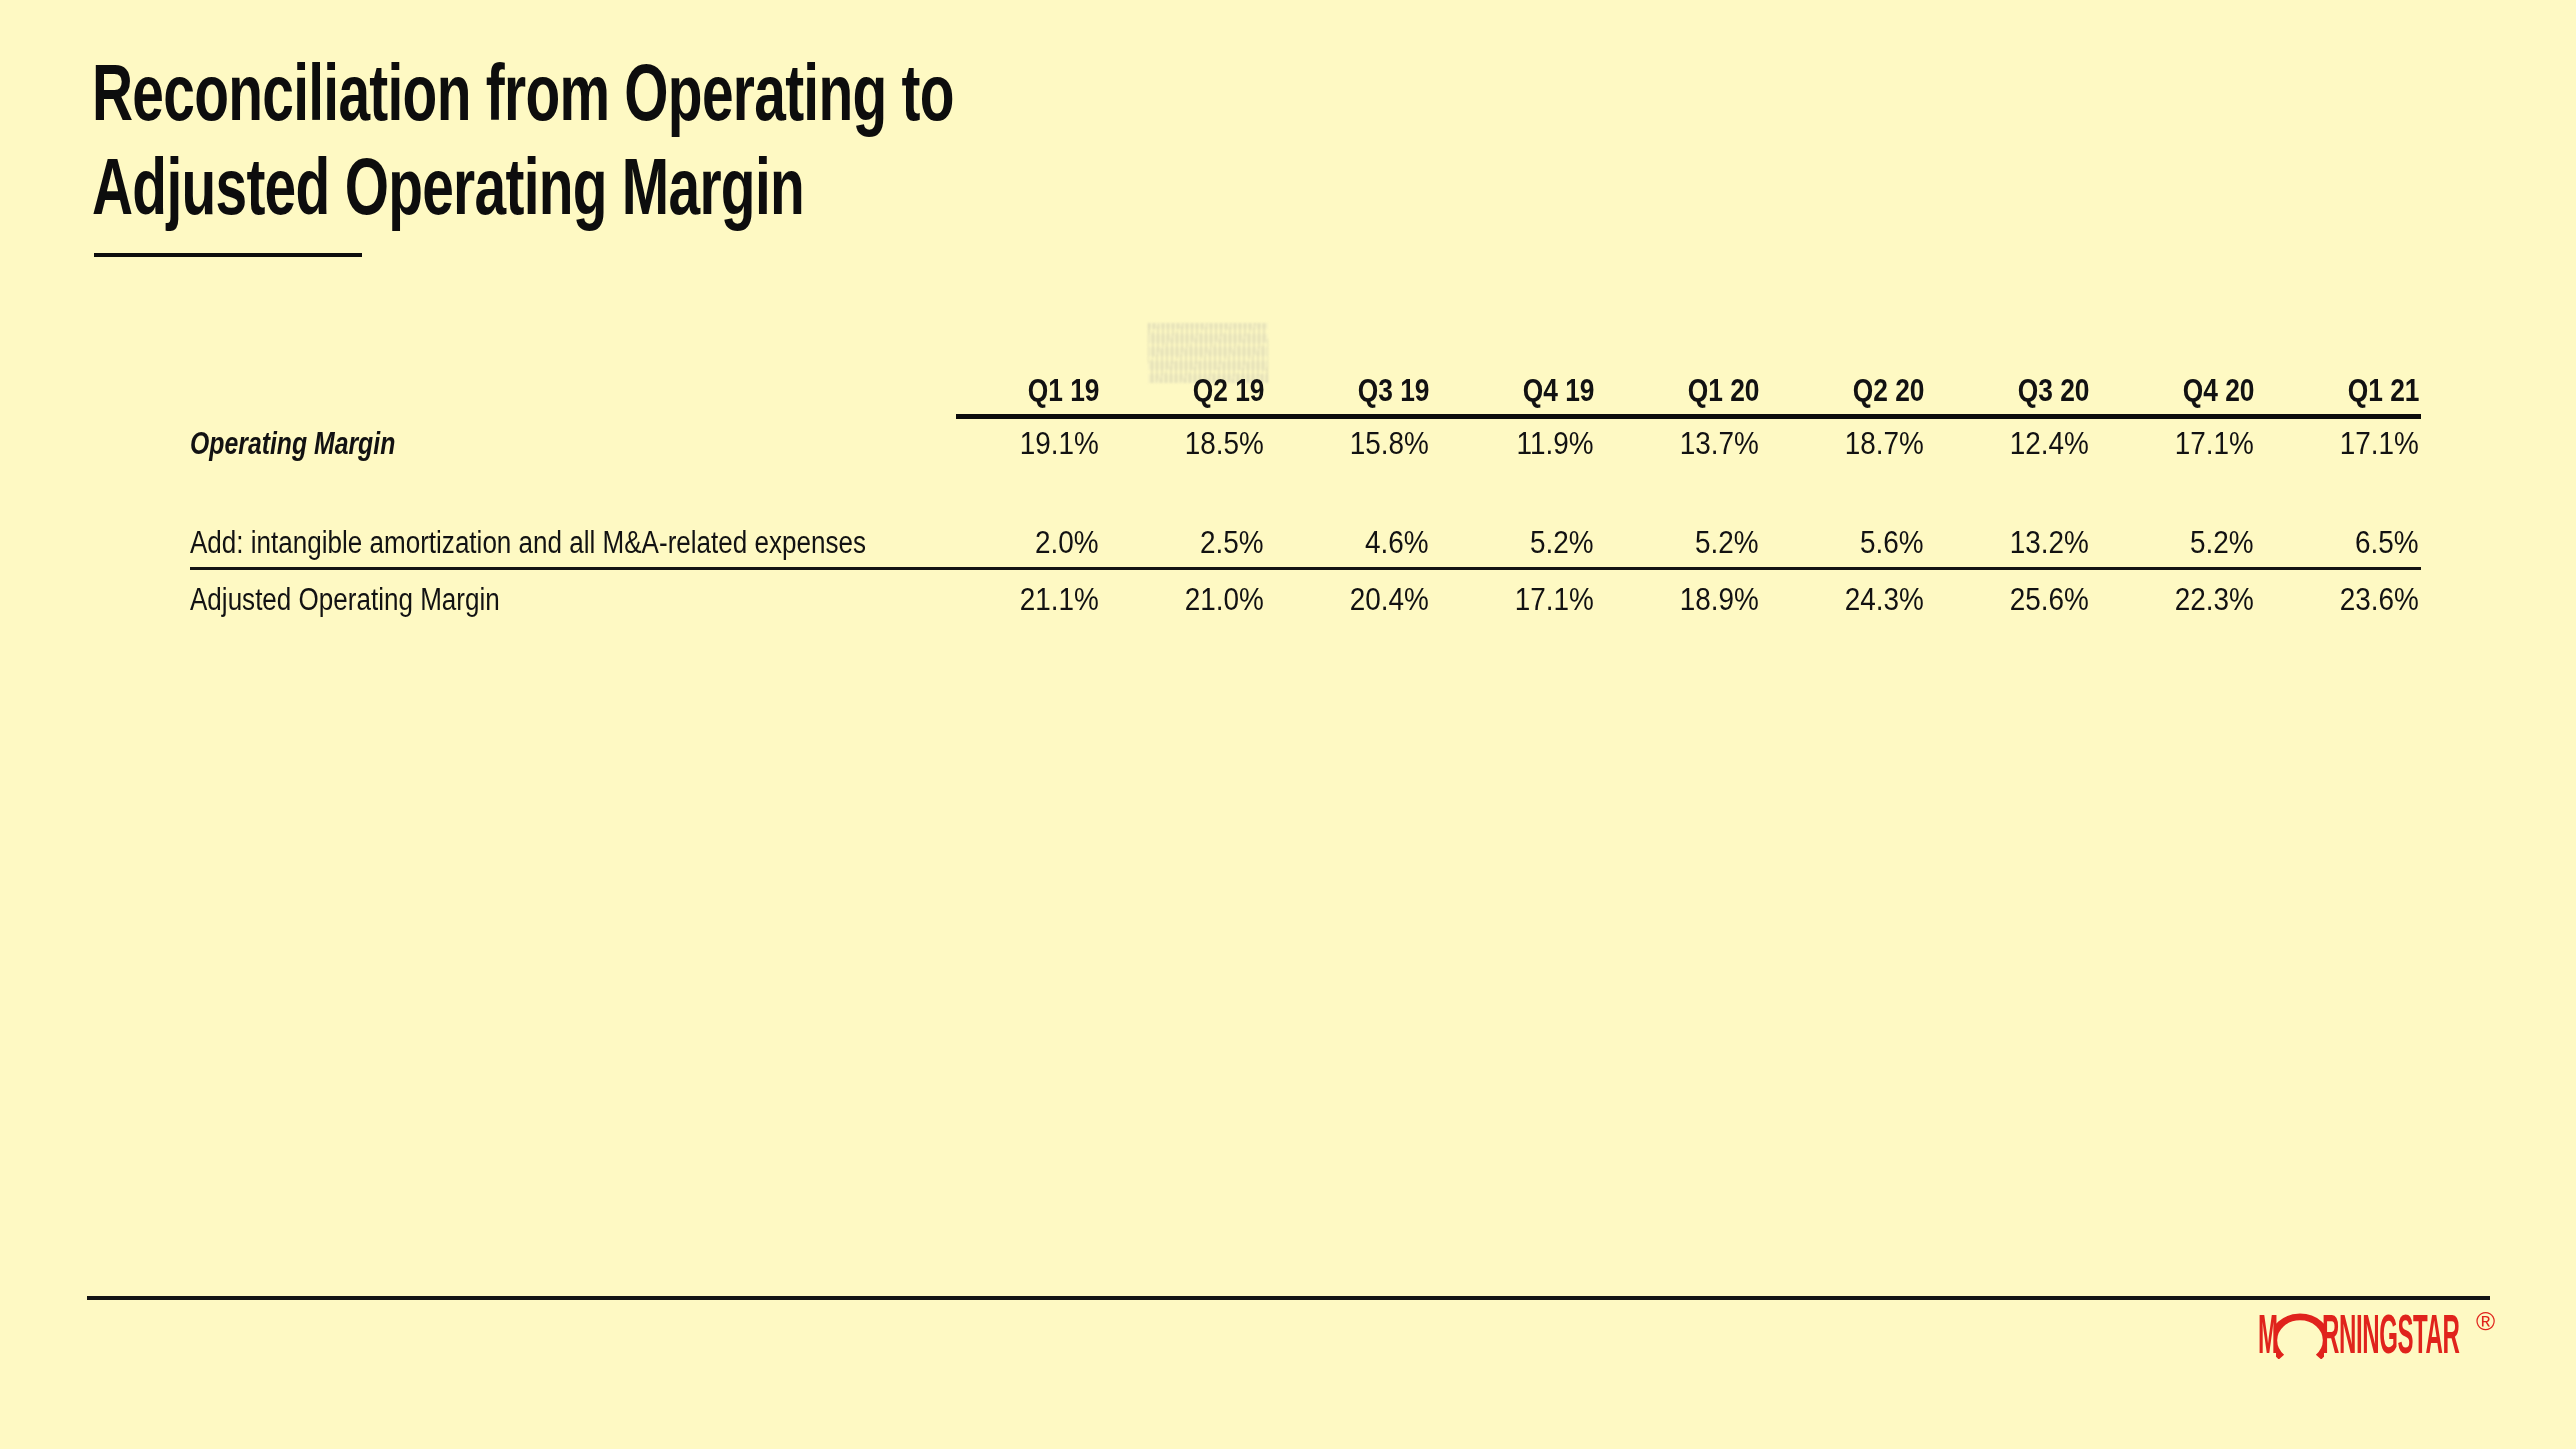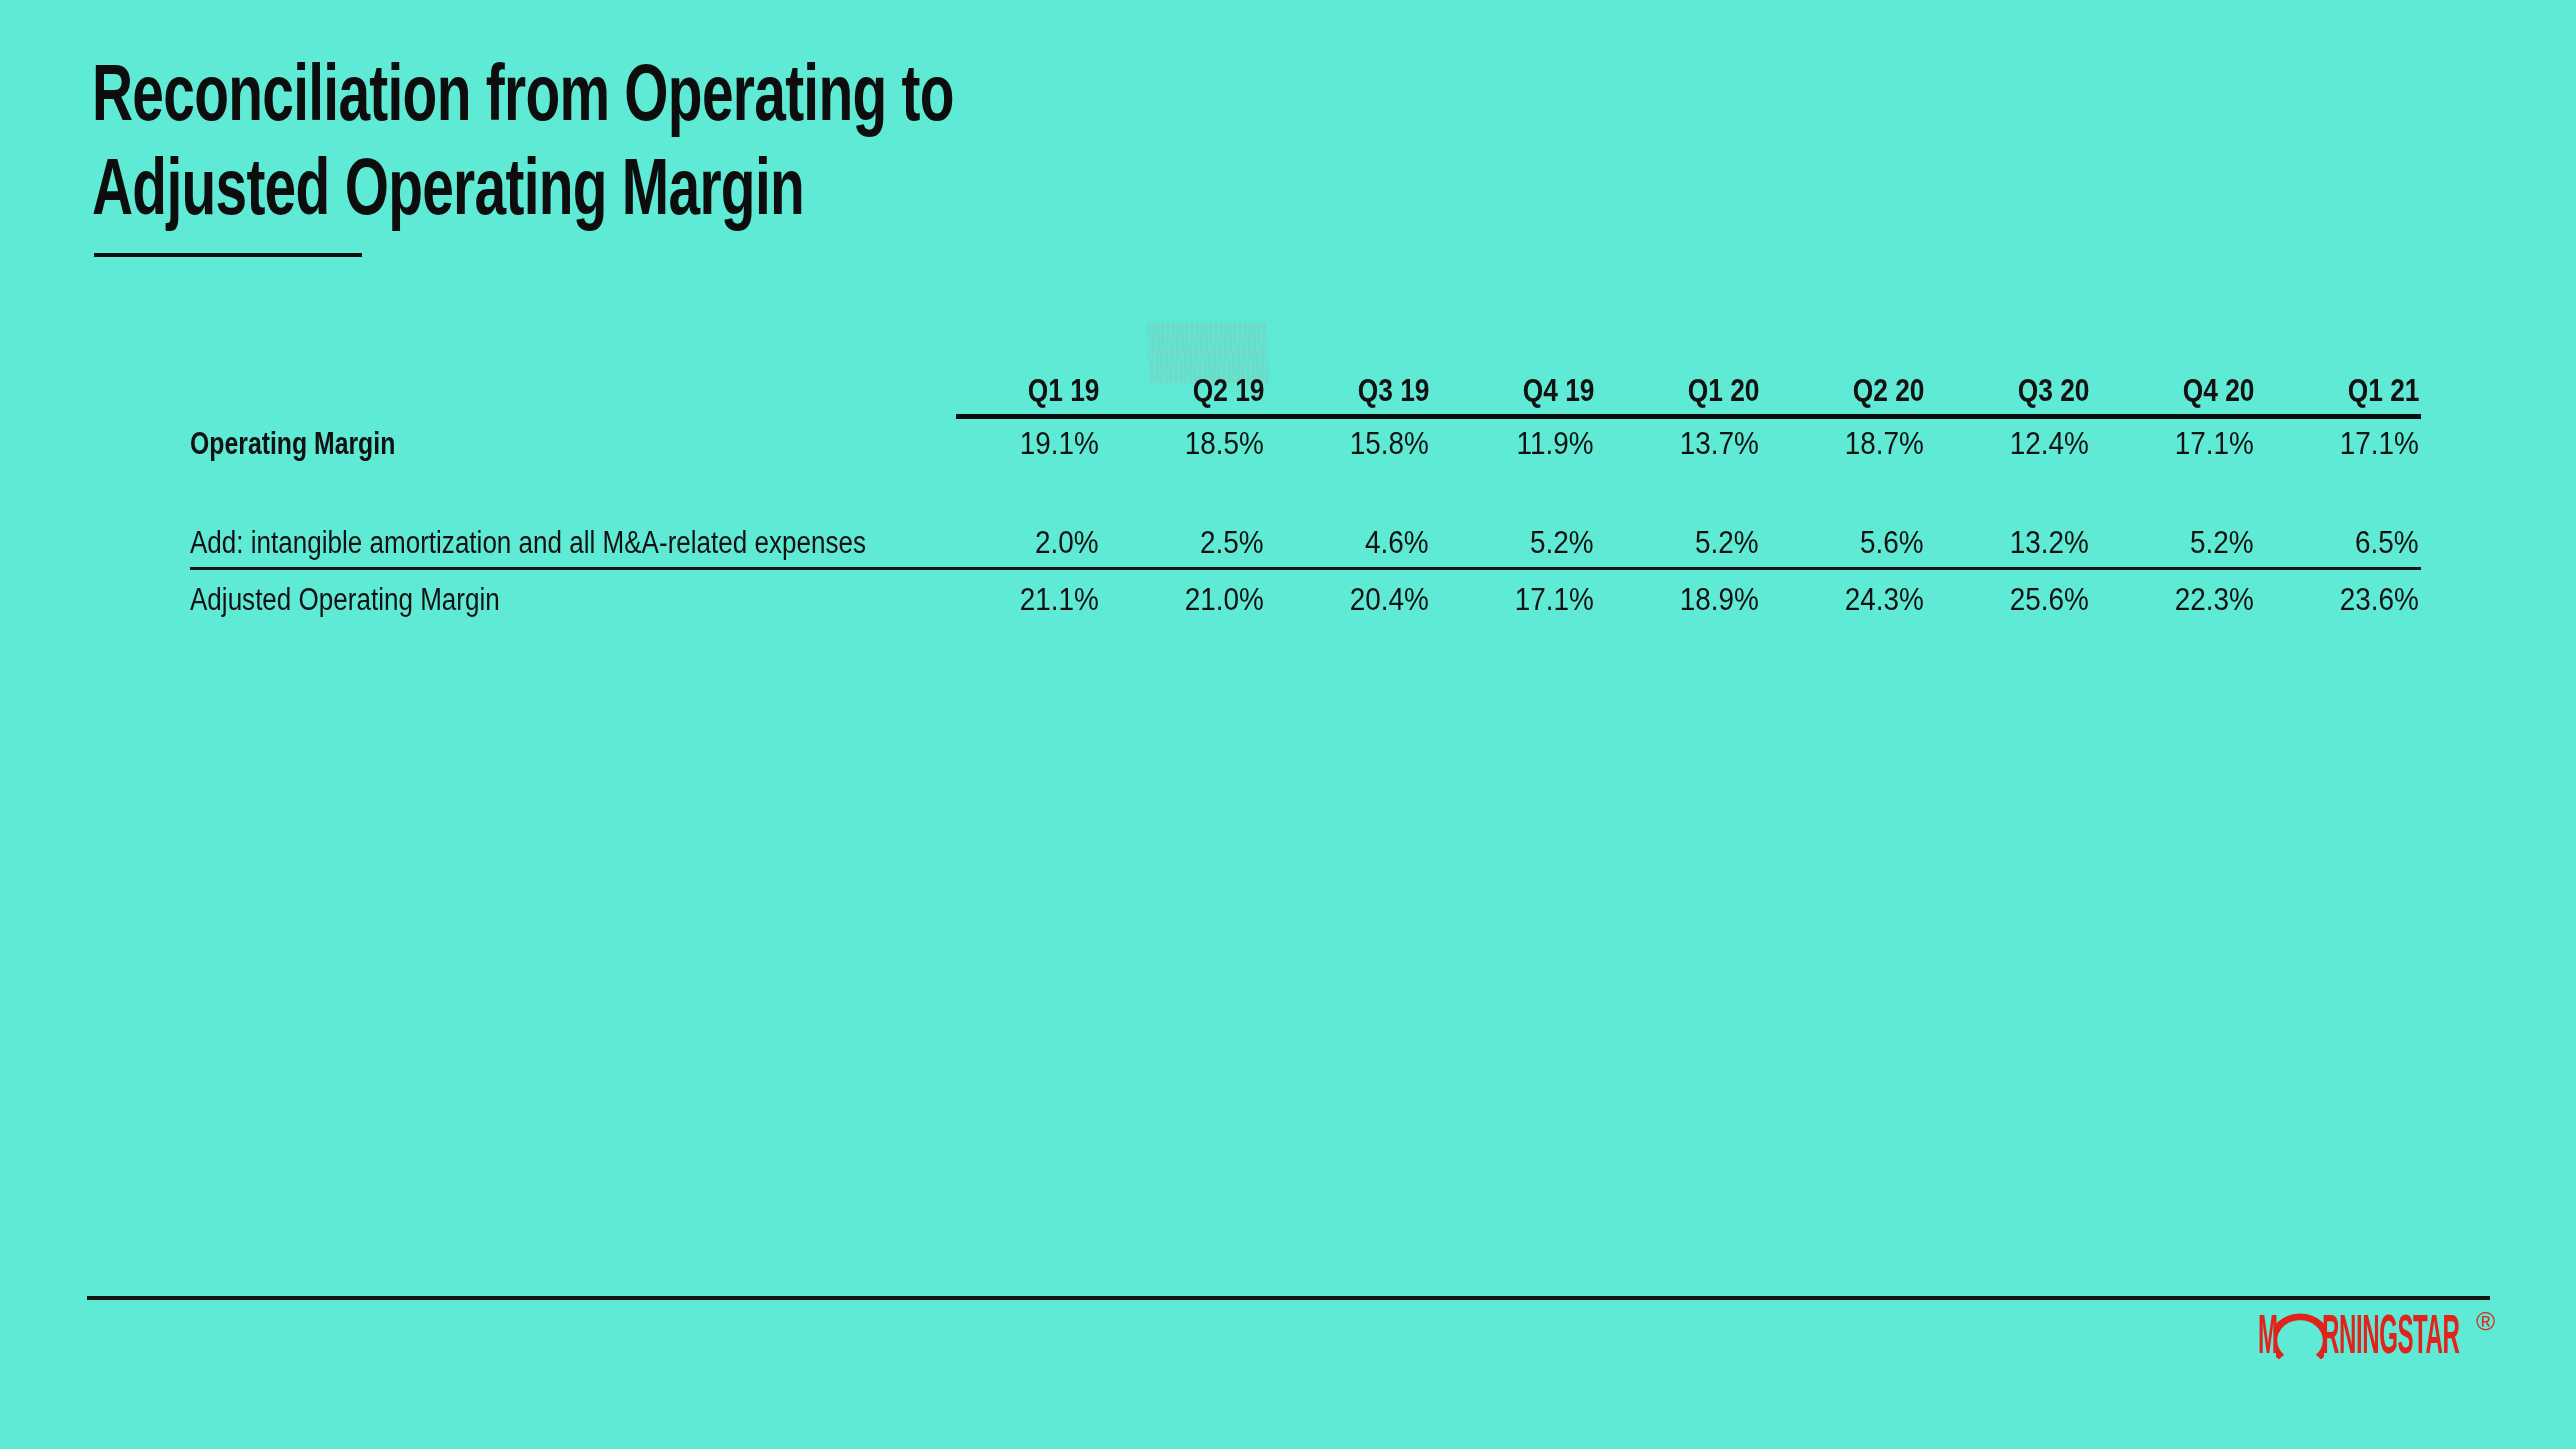--- a/index.html
+++ b/index.html
@@ -3,21 +3,21 @@
 <meta charset="utf-8">
 <style>
   * { margin: 0; padding: 0; box-sizing: border-box; }
   html, body { background: #ffffff; }
   body { font-family: "Liberation Sans", sans-serif; color: #121212; }
 
   .slide {
     position: relative;
     width: 2576px;
     height: 1449px;
-    background: #5eead4;
+    background: #fef9c3;
     overflow: hidden;
   }
 
   
   .title-block {
     position: absolute;
     left: 92px;
     top: 46px;
     font-size: 79px;
     font-weight: 700;
@@ -56,21 +56,21 @@
   .hdr-row { height: 42px; align-items: flex-end; padding-bottom: 4.8px; }
   .rule-thick {
     position: absolute;
     left: 766px;
     top: 42px;
     width: 1465px;
     height: 4.8px;
     background: #0c0c0c;
   }
   .row-1 { margin-top: 4.8px; height: 51px; align-items: center; }
-  .row-1 .t-label { font-weight: 700; }
+  .row-1 .t-label { font-weight: 700; font-style: italic; }
   .row-2 { height: 97px; align-items: flex-end; }
   .row-2 .t-label { line-height: 48px; }
   .row-2 .t-cell { line-height: 48px; }
   .rule-thin { width: 2231px; height: 2.9px; background: #141414; }
   .row-3 { height: 60px; align-items: center; }
 
   
   .artifact {
     position: absolute;
     left: 1148px;

